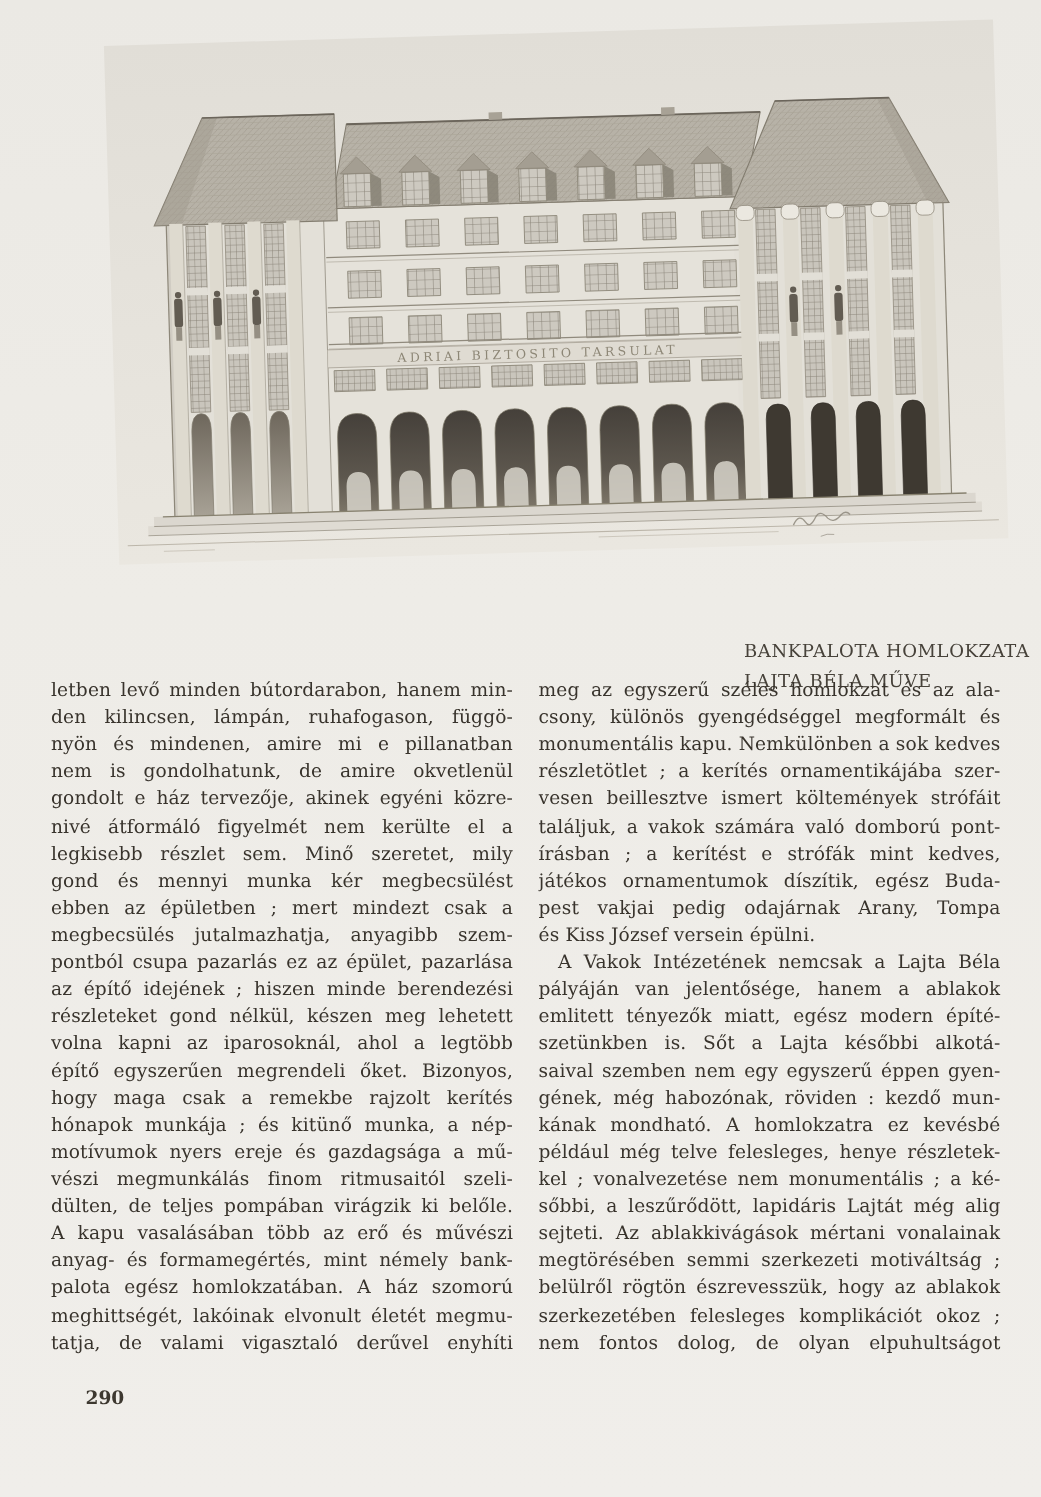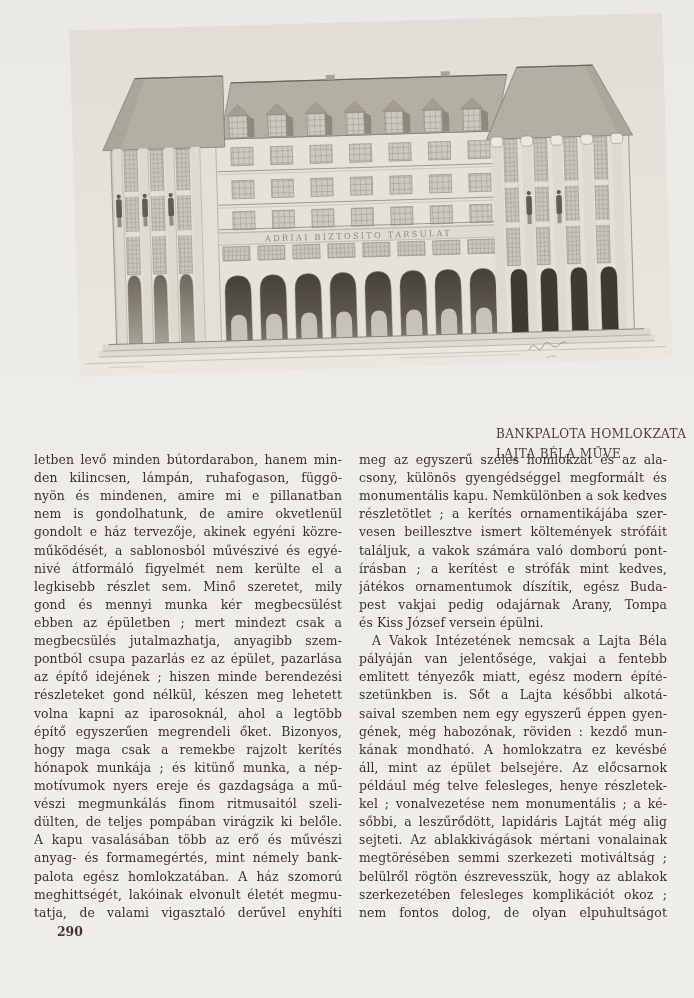--- a/index.html
+++ b/index.html
@@ -261,21 +261,20 @@
     <div>BANKPALOTA HOMLOKZATA</div>
     <div>LAJTA BÉLA MŰVE</div>
   </div>
 
   <div class="col col-left" id="col-left">
       <div class="tline">letben levő minden bútordarabon, hanem min-</div>
       <div class="tline">den kilincsen, lámpán, ruhafogason, függö-</div>
       <div class="tline">nyön és mindenen, amire mi e pillanatban</div>
       <div class="tline">nem is gondolhatunk, de amire okvetlenül</div>
       <div class="tline">gondolt e ház tervezője, akinek egyéni közre-</div>
-      <div class="tline">működését, a sablonosból művészivé és egyé-</div>
       <div class="tline">nivé átformáló figyelmét nem kerülte el a</div>
       <div class="tline">legkisebb részlet sem. Minő szeretet, mily</div>
       <div class="tline">gond és mennyi munka kér megbecsülést</div>
       <div class="tline">ebben az épületben ; mert mindezt csak a</div>
       <div class="tline">megbecsülés jutalmazhatja, anyagibb szem-</div>
       <div class="tline">pontból csupa pazarlás ez az épület, pazarlása</div>
       <div class="tline">az építő idejének ; hiszen minde berendezési</div>
       <div class="tline">részleteket gond nélkül, készen meg lehetett</div>
       <div class="tline">volna kapni az iparosoknál, ahol a legtöbb</div>
       <div class="tline">építő egyszerűen megrendeli őket. Bizonyos,</div>
@@ -295,27 +294,26 @@
       <div class="tline">csony, különös gyengédséggel megformált és</div>
       <div class="tline">monumentális kapu. Nemkülönben a sok kedves</div>
       <div class="tline">részletötlet ; a kerítés ornamentikájába szer-</div>
       <div class="tline">vesen beillesztve ismert költemények strófáit</div>
       <div class="tline">találjuk, a vakok számára való domború pont-</div>
       <div class="tline">írásban ; a kerítést e strófák mint kedves,</div>
       <div class="tline">játékos ornamentumok díszítik, egész Buda-</div>
       <div class="tline">pest vakjai pedig odajárnak Arany, Tompa</div>
       <div class="tline pend">és Kiss József versein épülni.</div>
       <div class="tline indent">A Vakok Intézetének nemcsak a Lajta Béla</div>
-      <div class="tline">pályáján van jelentősége, vakjai a fentebb</div>
+      <div class="tline">pályáján van jelentősége, hanem a ablakok</div>
       <div class="tline">emlitett tényezők miatt, egész modern építé-</div>
       <div class="tline">szetünkben is. Sőt a Lajta későbbi alkotá-</div>
       <div class="tline">saival szemben nem egy egyszerű éppen gyen-</div>
       <div class="tline">gének, még habozónak, röviden : kezdő mun-</div>
       <div class="tline">kának mondható. A homlokzatra ez kevésbé</div>
-      <div class="tline">áll, mint az épület belsejére. Az előcsarnok</div>
       <div class="tline">például még telve felesleges, henye részletek-</div>
       <div class="tline">kel ; vonalvezetése nem monumentális ; a ké-</div>
       <div class="tline">sőbbi, a leszűrődött, lapidáris Lajtát még alig</div>
       <div class="tline">sejteti. Az ablakkivágások mértani vonalainak</div>
       <div class="tline">megtörésében semmi szerkezeti motiváltság ;</div>
       <div class="tline">belülről rögtön észrevesszük, hogy az ablakok</div>
       <div class="tline">szerkezetében felesleges komplikációt okoz ;</div>
       <div class="tline">nem fontos dolog, de olyan elpuhultságot</div>
     </div>
 

